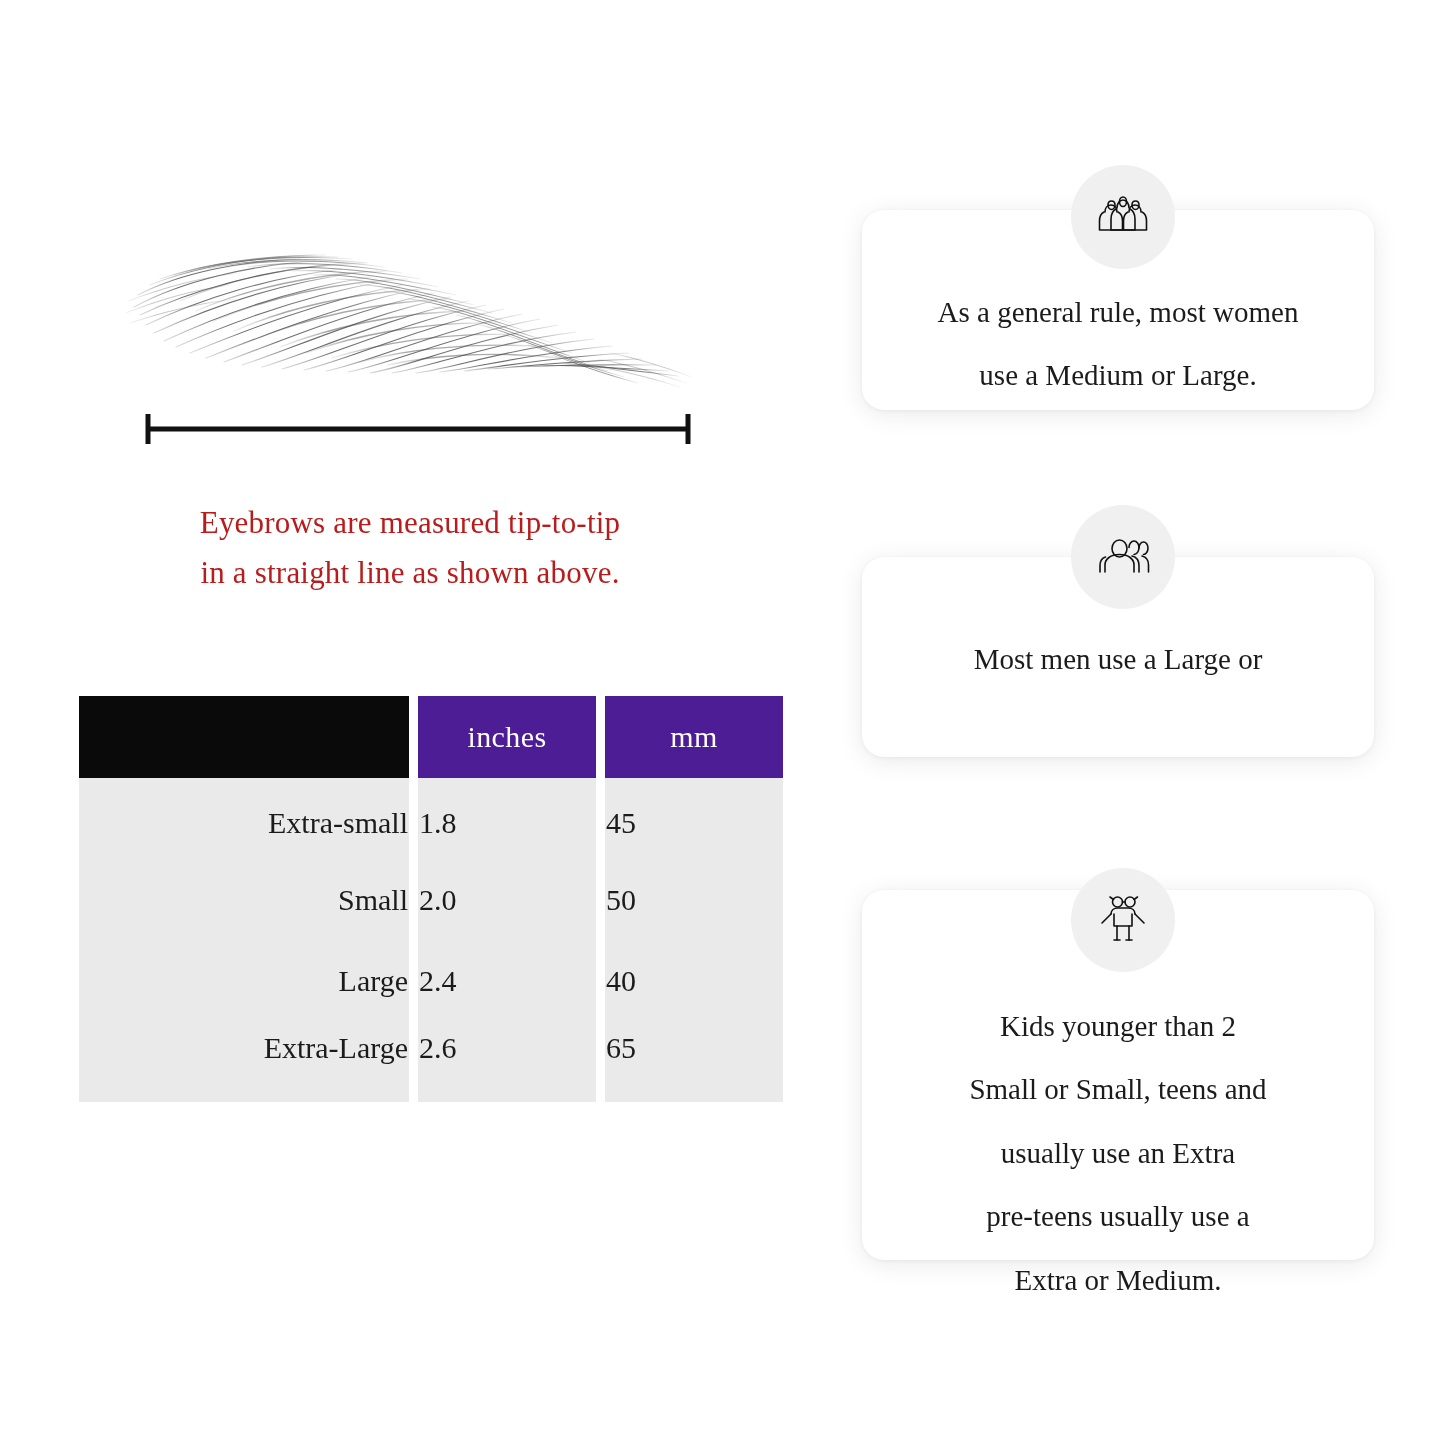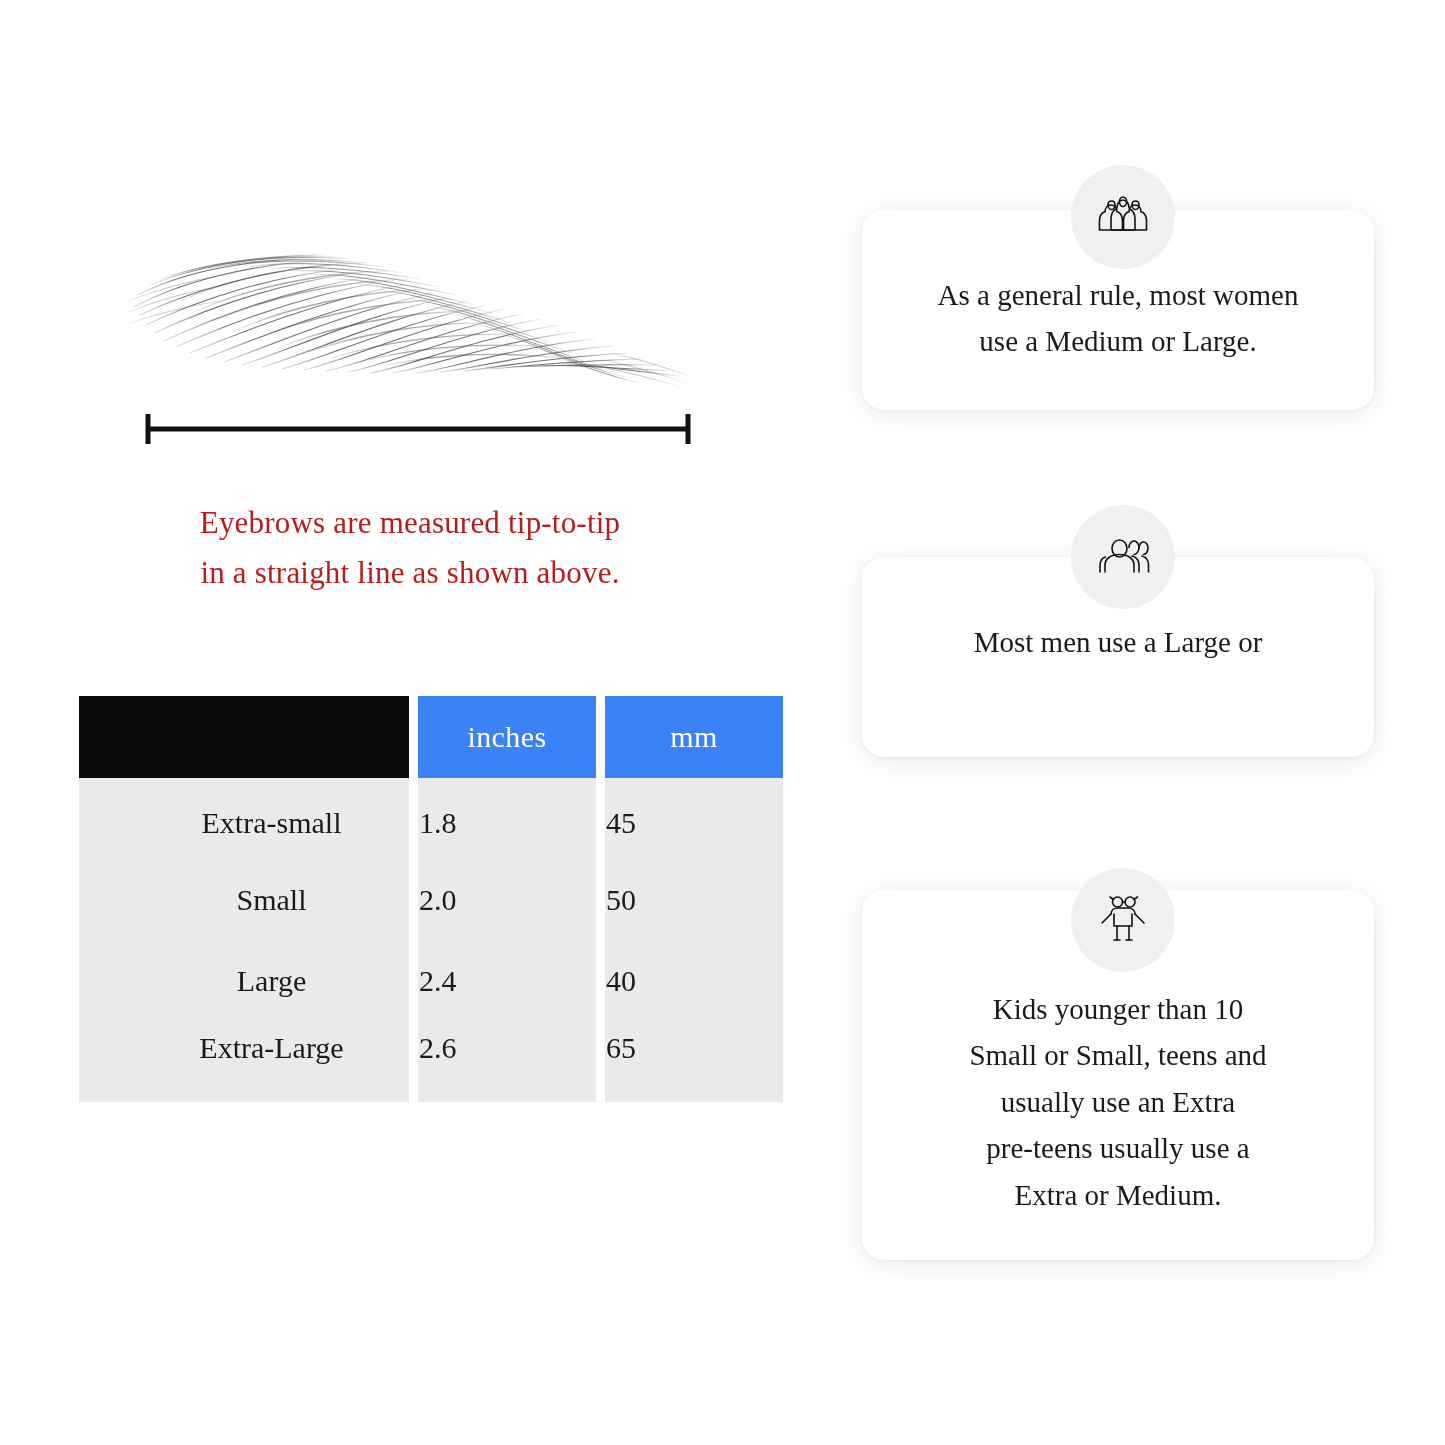--- a/index.html
+++ b/index.html
@@ -62,39 +62,39 @@
   .size-table {
     position: absolute;
     left: 70px;
     top: 696px;
     width: 695px;
     border-collapse: separate;
     border-spacing: 9px 0;
     table-layout: fixed;
   }
   .size-table th {
-    background: #3b82f6;
+    background: #4c1d95;
     color: #ffffff;
     font-weight: 400;
     font-size: 30px;
     height: 82px;
     vertical-align: middle;
     text-align: center;
     letter-spacing: .4px;
   }
   .size-table th.blank { background: #0a0a0a; }
   .size-table td {
     background: #eaeaea;
     font-size: 30px;
     height: 81px;
     vertical-align: middle;
     color: #1b1b1b;
   }
   .size-table td.name {
-    text-align: center;
+    text-align: right;
     padding-left: 56px;
   }
   .size-table td.num { }
   .size-table tbody tr:first-child td { padding-top: 10px; }
   .size-table tbody tr:last-child td { padding-bottom: 28px; }
 
   .col-name { width: 330px; }
   .col-in   { width: 178px; }
   .col-mm   { width: 178px; }
 
@@ -130,21 +130,21 @@
     border-radius: 50%;
     background: #f0f0f0;
     display: flex;
     align-items: center;
     justify-content: center;
   }
   .icon-1 { top: 165px; }
   .icon-2 { top: 505px; }
   .icon-3 { top: 868px; }
 
-  .note p { margin: 0; }
+  .note p { margin: 17px; }
 </style>
 </head>
 <body>
 
 <div class="page">
 
   <div class="left-col">
 
     <div class="brow-wrap">
       <svg width="580" height="190" viewBox="0 0 580 190" aria-hidden="true">
@@ -311,21 +311,21 @@
         <path d="M49 22c4 .8 6.5 4 6.5 9v7"></path>
         <path d="M36 13.5c0-3.6 2.2-6.5 5-6.5s5 2.9 5 6.5-2.2 7-5 7"></path>
         <path d="M39 22c4.4 1 7 4.4 7 9.6V38"></path>
         <path d="M19 14.5C19 9.8 22.3 6 26.5 6S34 9.8 34 14.5 30.7 23 26.5 23 19 19.2 19 14.5z"></path>
         <path d="M12 38v-7c0-6 5.5-10.5 14.5-10.5S41 25 41 31v7"></path>
         <path d="M7 38v-6.5c0-4.2 2-7.2 5.5-8.4"></path>
       </svg>
     </div>
 
     <div class="note note-3">
-      <p>Kids younger than 10</p>
+      <p>Kids younger than 2</p>
       <p>Small or Small, teens and</p>
       <p>usually use an Extra</p>
       <p>pre-teens usually use a</p>
       <p>Extra or Medium.</p>
     </div>
     <div class="note-icon icon-3">
       <svg width="56" height="56" viewBox="0 0 56 56" fill="none" stroke="#111" stroke-width="1.6" stroke-linecap="round" stroke-linejoin="round" aria-hidden="true">
         <circle cx="22.5" cy="10" r="5"></circle>
         <circle cx="35" cy="10" r="5"></circle>
         <path d="M27.5 10h2.5"></path>

